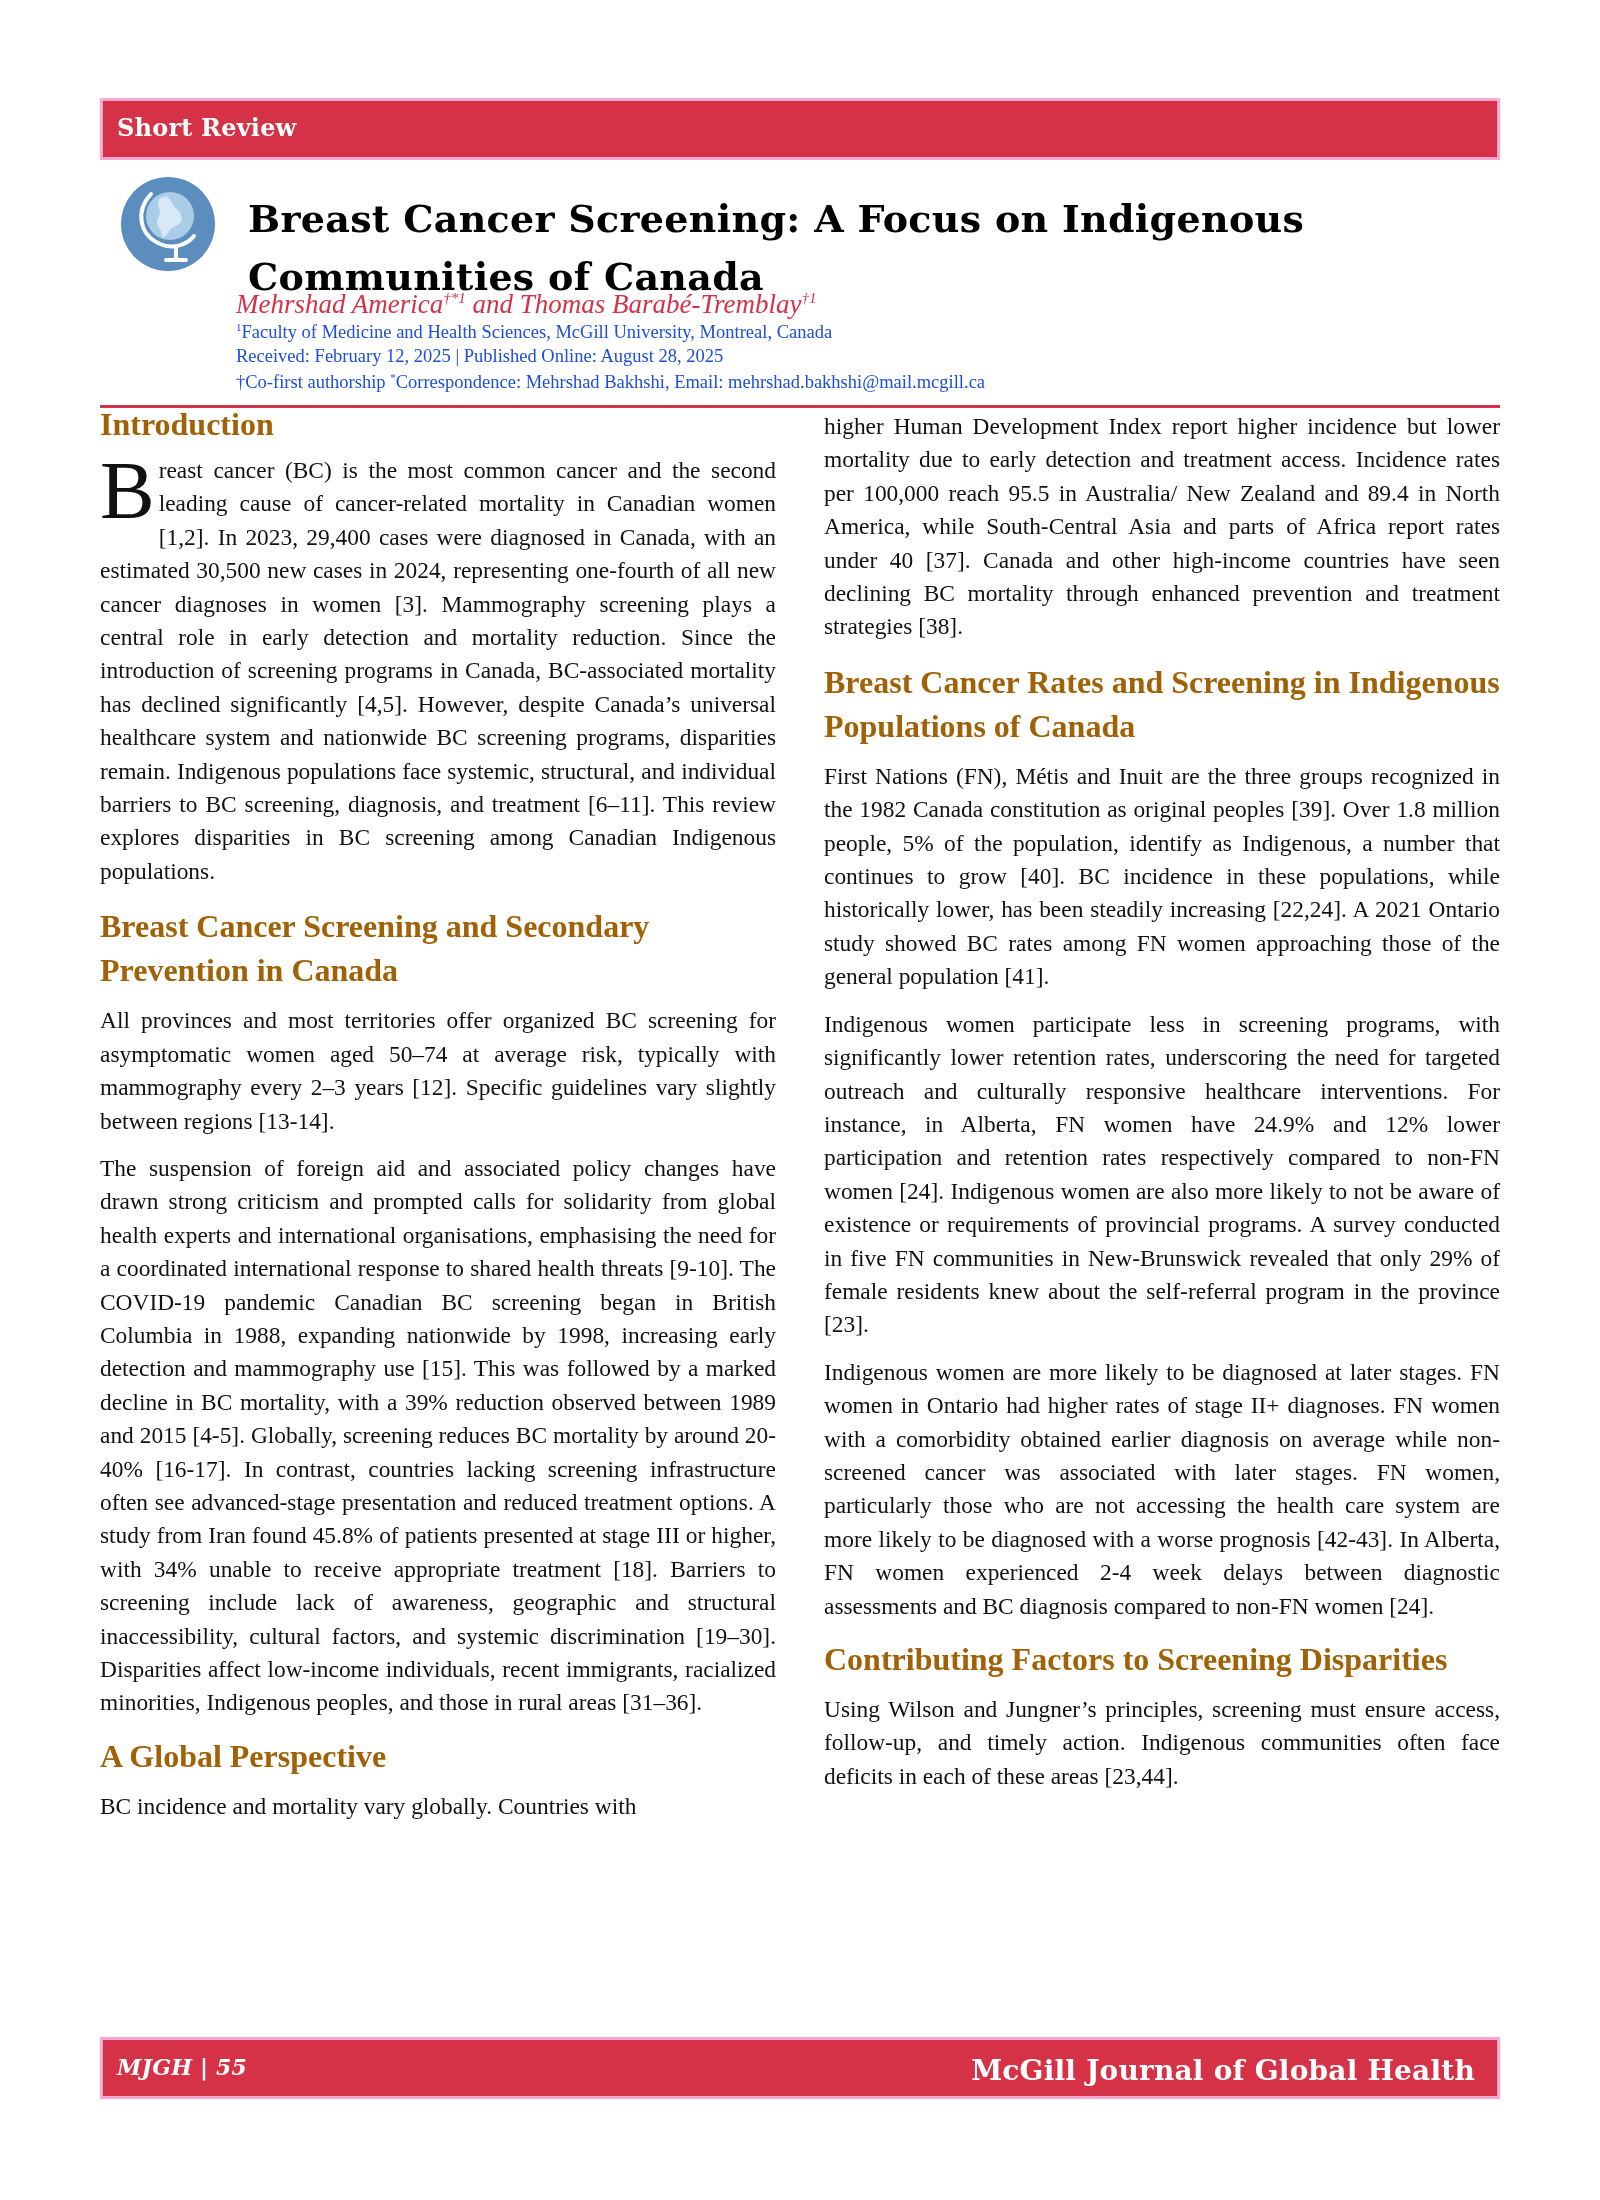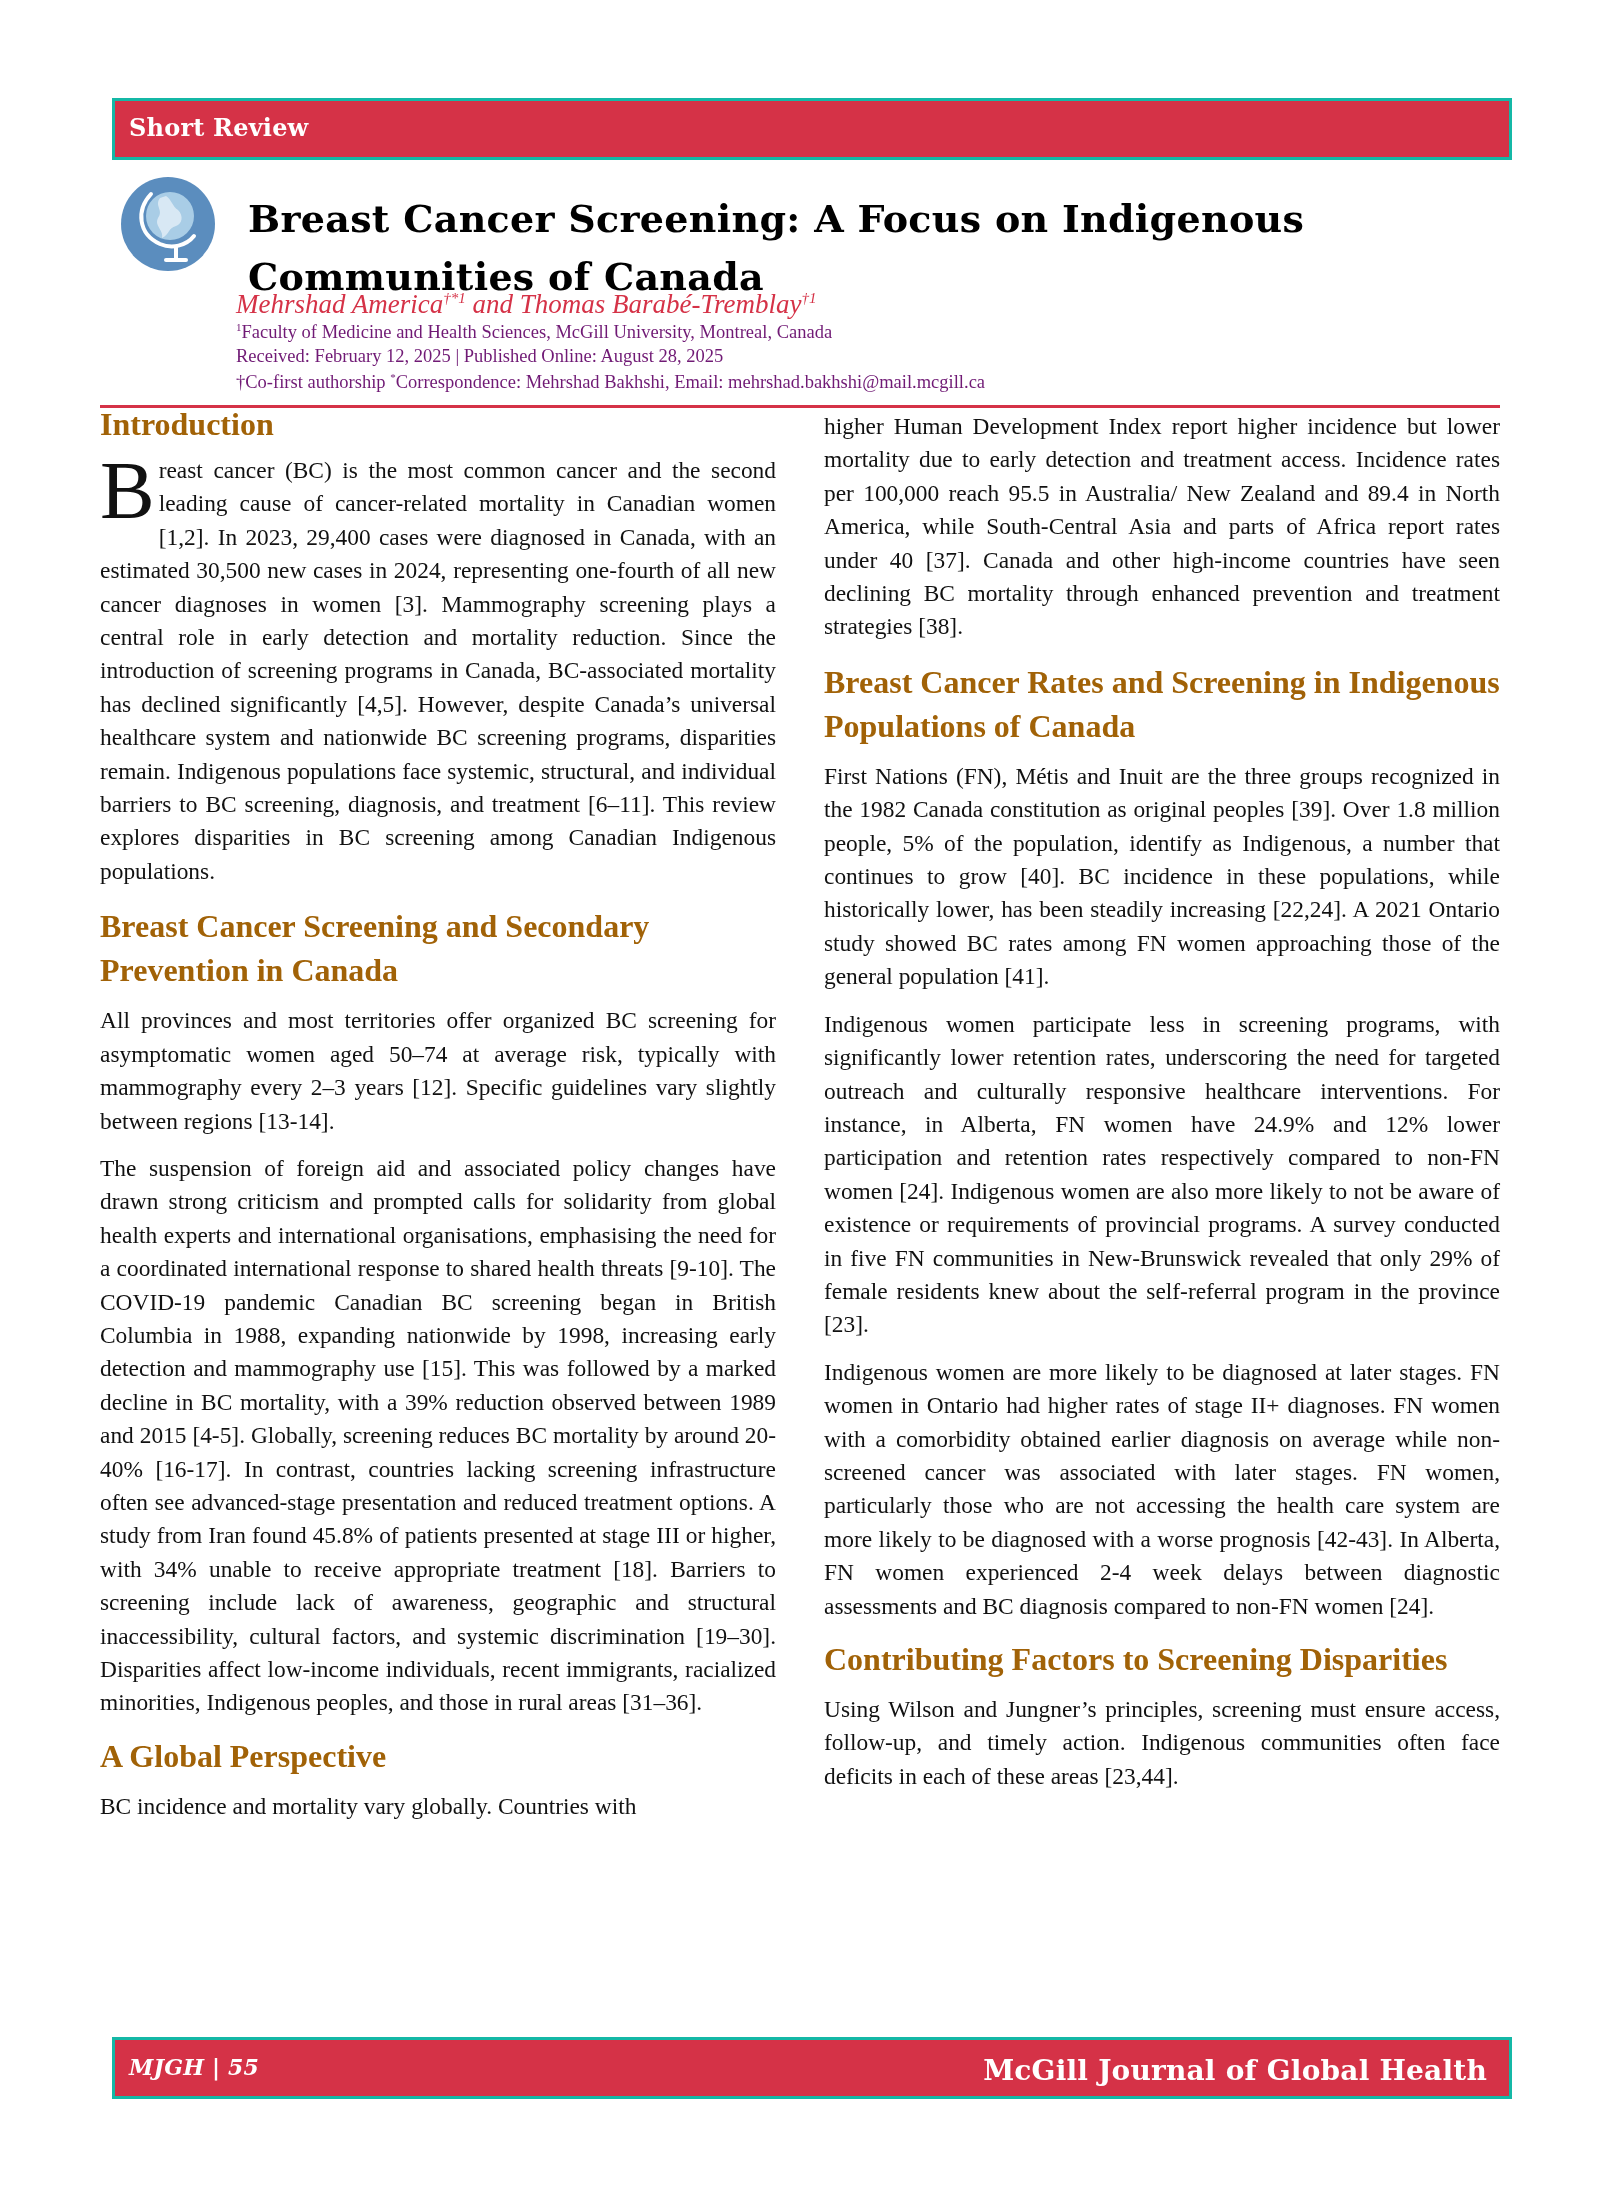--- a/index.html
+++ b/index.html
@@ -1,38 +1,38 @@
 <!DOCTYPE html>
 <html><head>
 <meta charset="utf-8">
 <style>
   html, body { margin: 0; padding: 0; background: #ffffff; }
   body { width: 1600px; height: 2200px; position: relative; overflow: hidden;
          font-family: "Liberation Serif", "DejaVu Serif", serif; color: #111; }
 
-  .bar { position: absolute; left: 112px; width: 1394px; background: #D53247;
-         border: 3px solid #14b8a6; box-sizing: content-box; }
+  .bar { position: absolute; left: 100px; width: 1394px; background: #D53247;
+         border: 3px solid #f9a8d4; box-sizing: content-box; }
   .bar-top { top: 98px; height: 56px; }
   .bar-bottom { top: 2037px; height: 56px; }
   .bar-text { position: absolute; color: #fff; font-family: "DejaVu Serif", serif; font-weight: 900;
               letter-spacing: 0.2px; }
   .bar-top .bar-text { left: 14px; top: 12px; font-size: 24px; font-weight: bold; }
   .bar-bottom .left { left: 14px; top: 14px; font-size: 22px; font-weight: bold; font-style: italic; }
   .bar-bottom .right { right: 22px; top: 14px; font-size: 28px; font-weight: bold; }
 
   .logo { position: absolute; left: 120px; top: 176px; width: 96px; height: 96px; }
 
   .title { position: absolute; left: 234px; top: 176px; width: 1250px; margin: 14px;
            font-family: "DejaVu Serif", serif; font-weight: 900; font-size: 38px; line-height: 58px;
            color: #000; letter-spacing: 0.3px; }
 
   .authors { position: absolute; left: 236px; top: 289px; font-size: 27px; font-style: italic;
              color: #D53247; white-space: nowrap; }
   .authors sup { font-size: 15px; }
-  .meta { position: absolute; left: 236px; font-size: 18.5px; white-space: nowrap; color: #701a75; }
+  .meta { position: absolute; left: 236px; font-size: 18.5px; white-space: nowrap; color: #1d4ed8; }
   .meta sup { font-size: 11px; }
   .meta b { font-weight: normal; text-align: center; }
   .meta1 { top: 321px; }
   .meta2 { top: 346px; }
   .meta3 { top: 371px; }
 
   .divider { position: absolute; left: 100px; top: 405px; width: 1400px; height: 3px; background: #D53247; }
 
   .col { position: absolute; top: 408px; width: 676px; }
   .col-left { left: 100px; }

